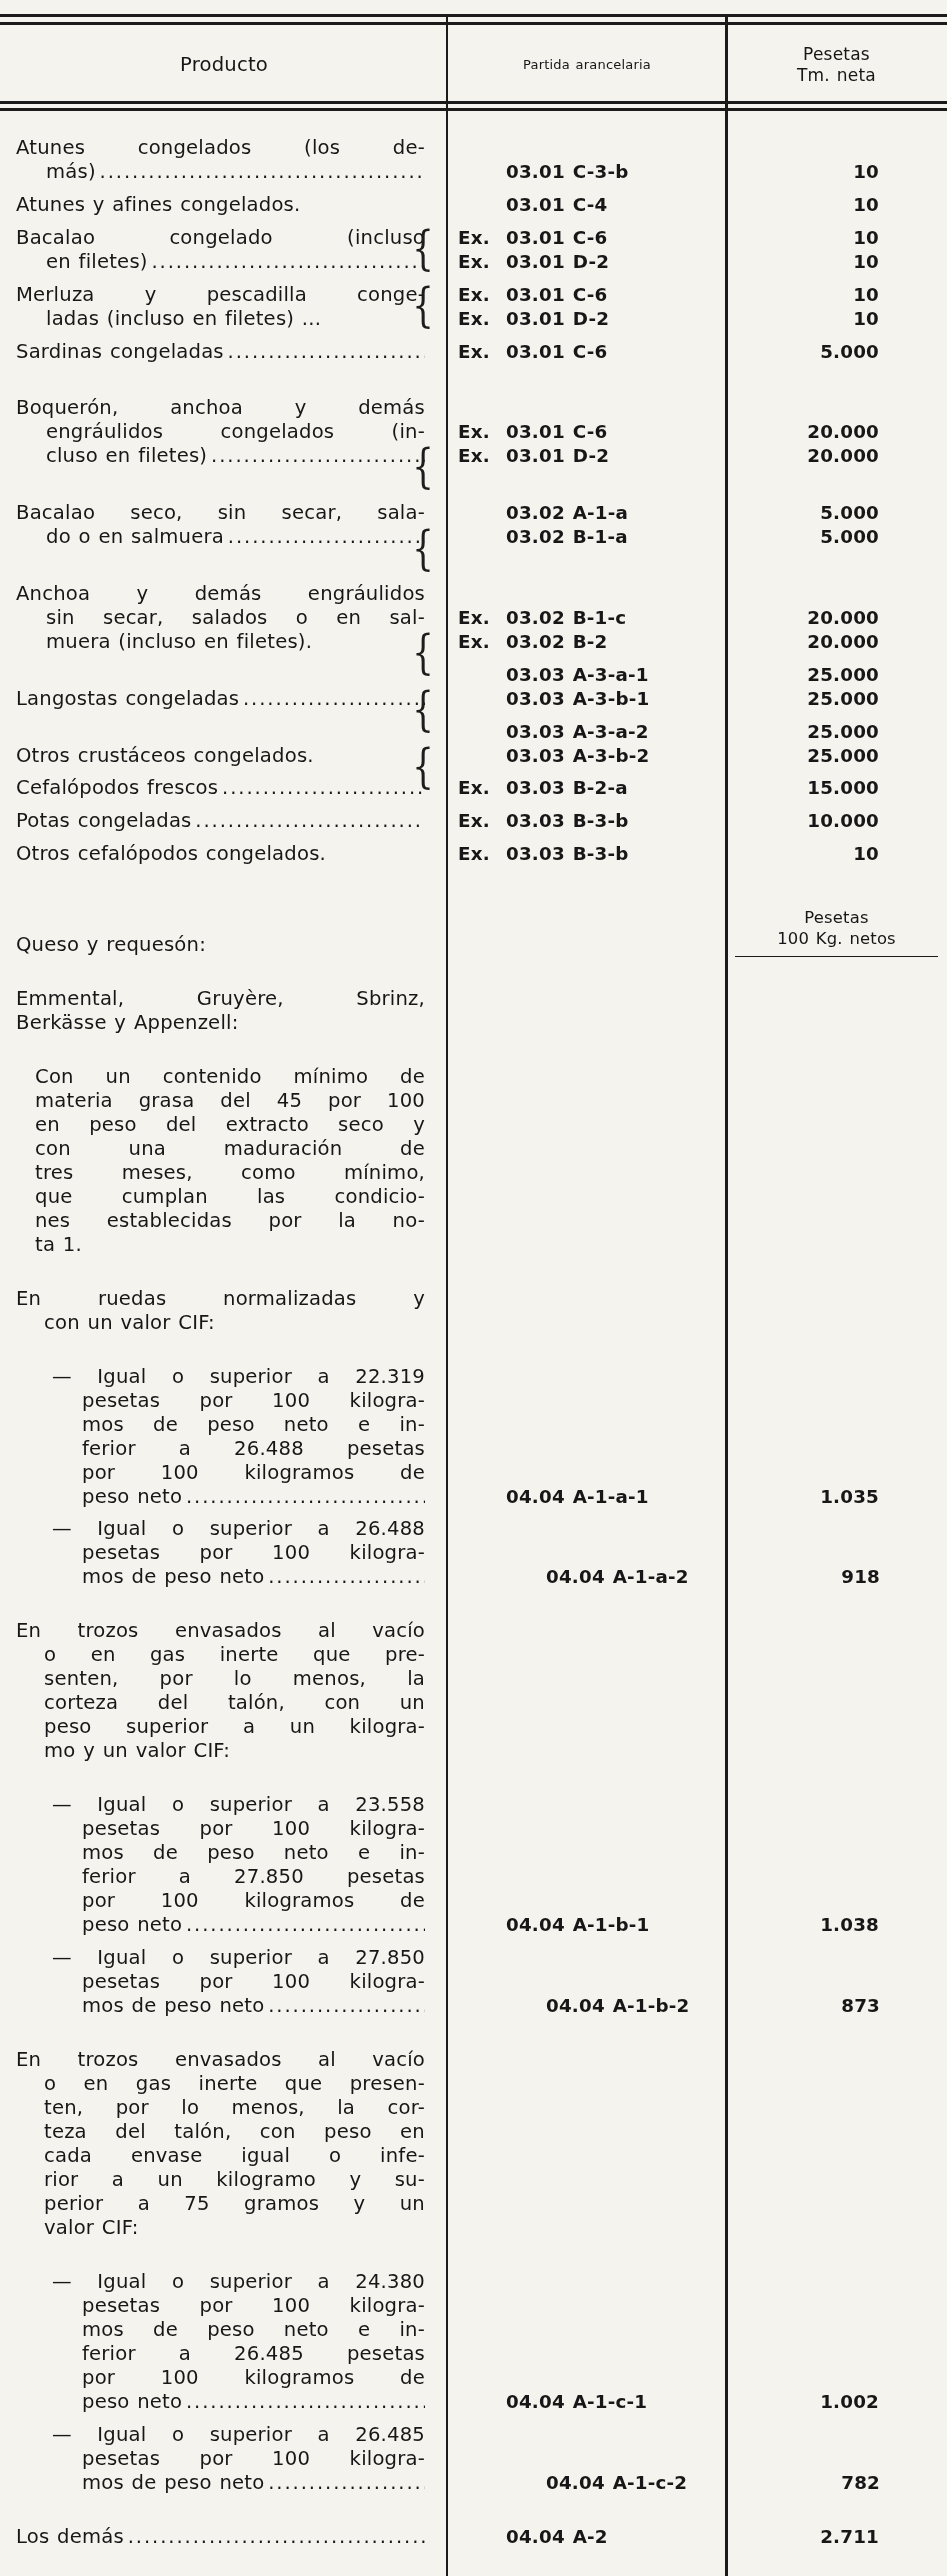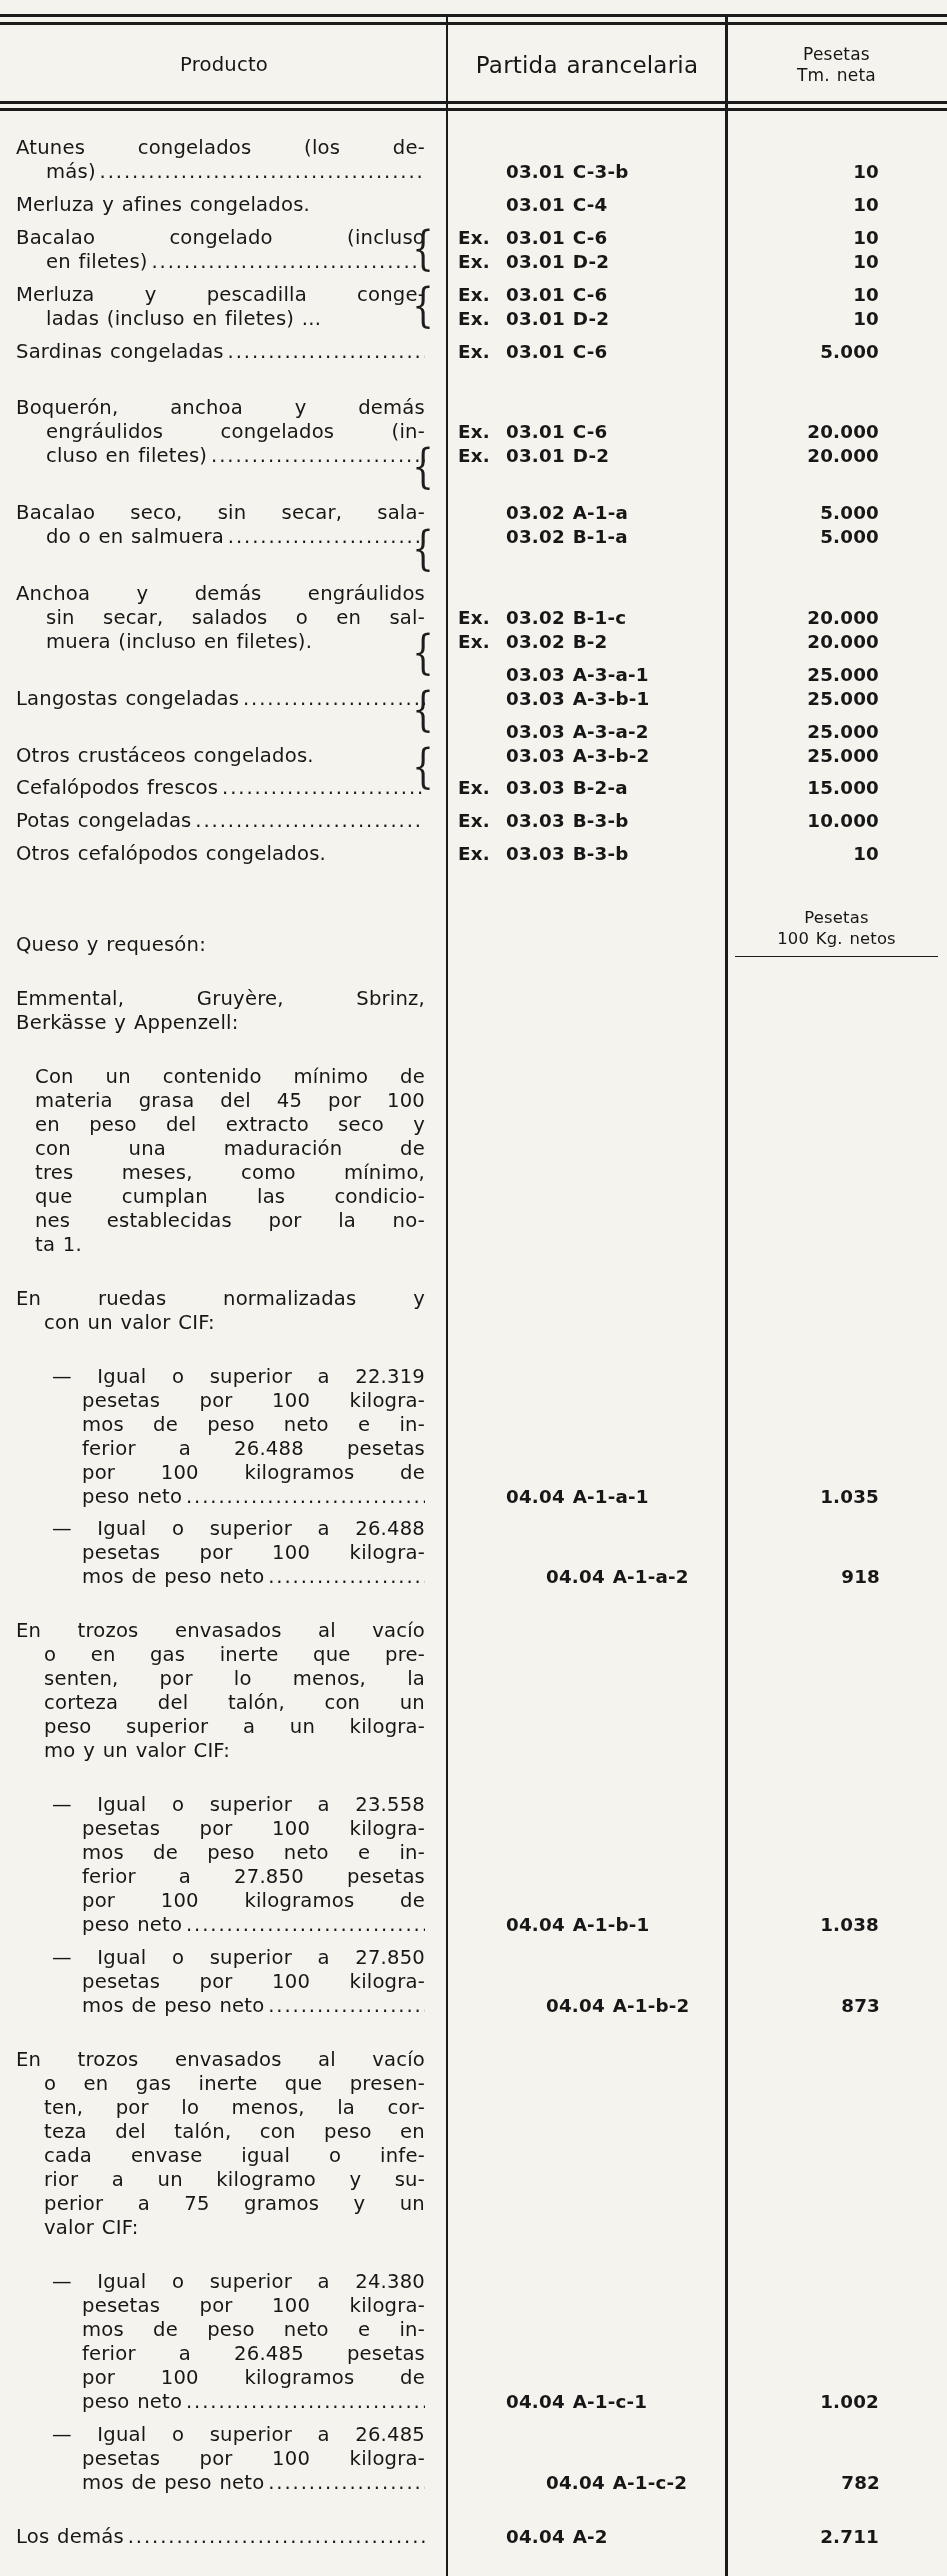--- a/index.html
+++ b/index.html
@@ -17,21 +17,21 @@
   }
   
   .hr2 { height:10.7px; border-top:3.2px solid #1b1b1b; border-bottom:3.2px solid #1b1b1b; }
   .top-rule { margin-top:14px; }
   .vline { position:absolute; top:14px; bottom:0; background:#1b1b1b; z-index:3; }
   .v1 { left:446px; width:1.9px; }
   .v2 { left:725px; width:2.5px; }
   
   .header-row { display:flex; align-items:center; padding:19px 0 15px; }
   .hc1 { width:448px; text-align:center; }
-  .hc2 { width:278px; text-align:center; font-size:23px; }
+  .hc2 { width:278px; text-align:center; font-size:13px; }
   .hc3 { width:221px; text-align:center; font-size:17px; line-height:21px; }
   
   .tbody { padding-top:25px; }
   .block { display:flex; align-items:flex-end; }
   .gap-none { margin-top:0; }
   .gap-row { margin-top:8.8px; }
   .gap-dash { margin-top:8.8px;gap:40px; }
   .gap-section { margin-top:30px; }
   .gap-big { margin-top:40px; }
   .c1 { width:448px; padding:0 23px 0 16px; position:relative; }
@@ -105,21 +105,21 @@
         </div>
         <div class="c3">
           <div class="vals" style="margin-top: 24px;">
             <div class="vl">10</div>
           </div>
         </div>
       </div>
       <div class="block row gap-row">
         <div class="c1">
           <div class="prodwrap">
-            <div class="pl first last">Merluza y afines congelados.</div>
+            <div class="pl first last">Atunes y afines congelados.</div>
           </div>
         </div>
         <div class="c2">
           <div class="codes" style="margin-top: 0px;">
             <div class="cl"><span class="code">03.01 C-4</span></div>
           </div>
         </div>
         <div class="c3">
           <div class="vals" style="margin-top: 0px;">
             <div class="vl">10</div>

